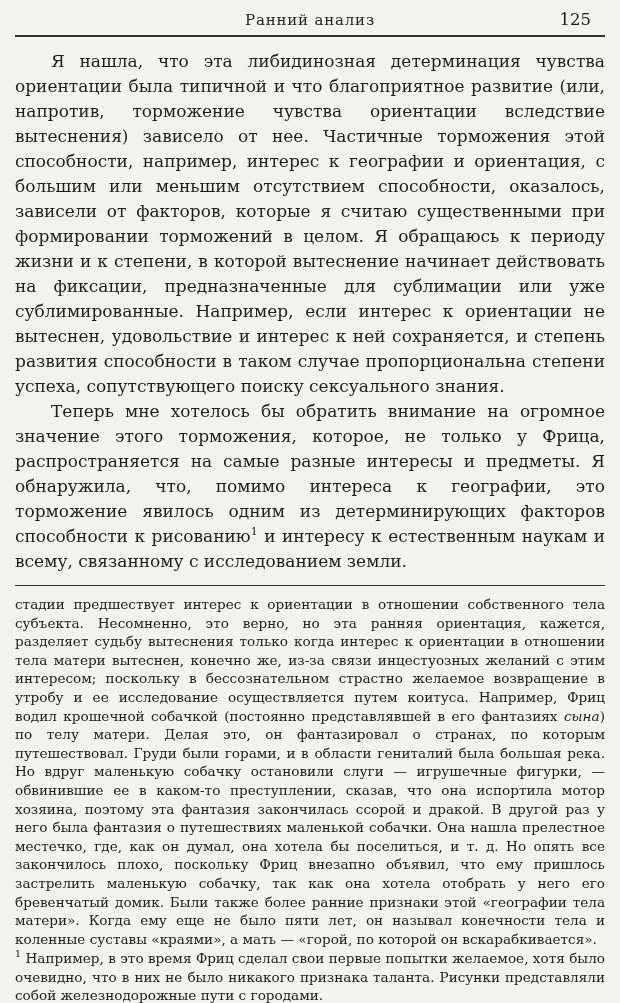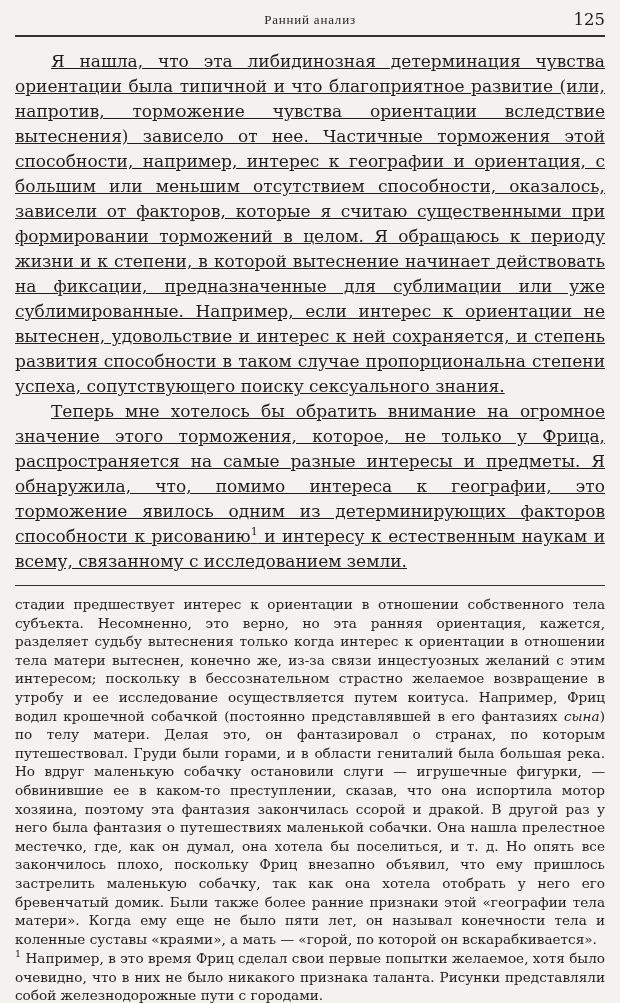--- a/index.html
+++ b/index.html
@@ -14,46 +14,44 @@
       font-family: "DejaVu Serif", "Liberation Serif", serif;
       padding: 8px 15px 6px 15px;
       overflow: hidden;
     }
     .page-header {
       position: relative;
       height: 24px;
       text-align: center;
     }
     .running-title {
-      font-size: 13px;
+      font-size: 15px;
       letter-spacing: 0.8px;
       line-height: 24px;
       color: #26241f;
-      font-family: Liberation Serif, serif;
     }
     .page-number {
       position: absolute;
-      right: 0;
+      right: 14px;
       top: 0;
       font-size: 16.5px;
       line-height: 24px;
       color: #1d1b18;
     }
     .header-rule {
       border: 0;
       border-top: 2px solid #35322c;
       margin: 3px 0 12px 0;
     }
     .body-text p {
       font-size: 17px;
       line-height: 25px;
       text-align: justify;
       text-indent: 36px;
       color: #201e1a;
-      text-decoration: underline;
     }
     .body-text sup.fn-ref {
       font-size: 11px;
       line-height: 0;
       vertical-align: super;
     }
     .footnote-rule {
       border: 0;
       border-top: 1.5px solid #35322c;
       margin: 11px 0 9px 0;

